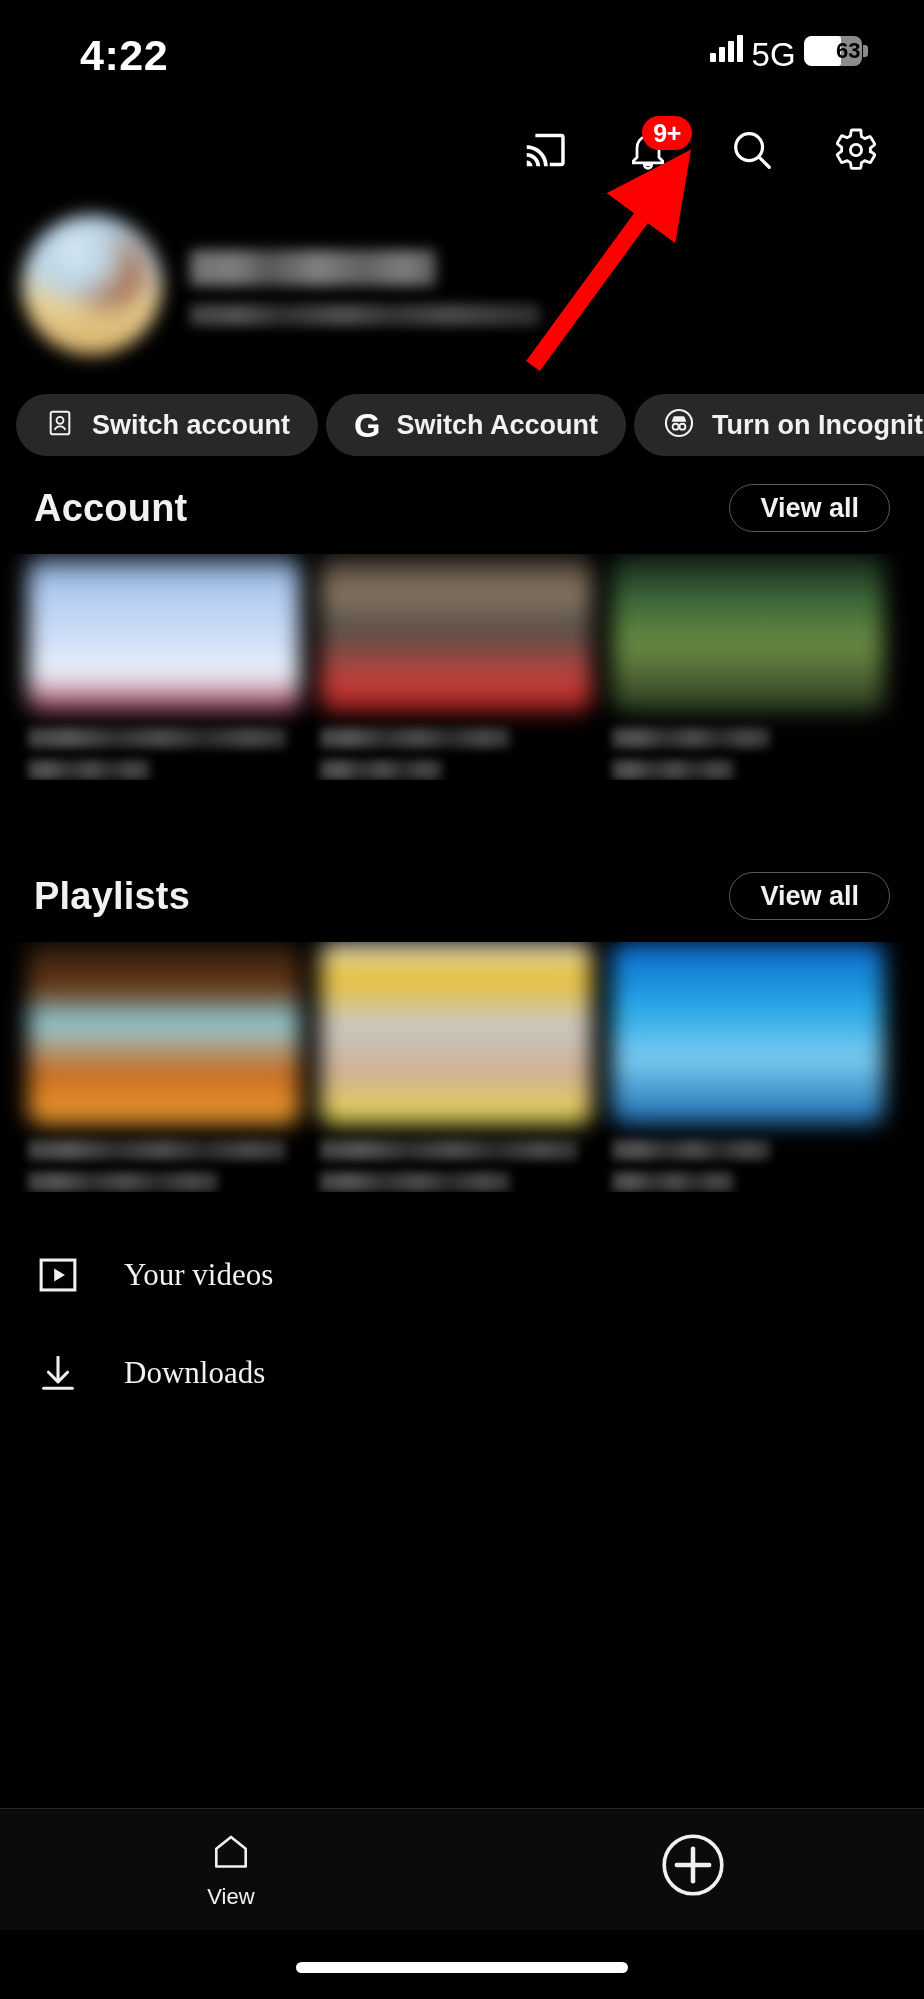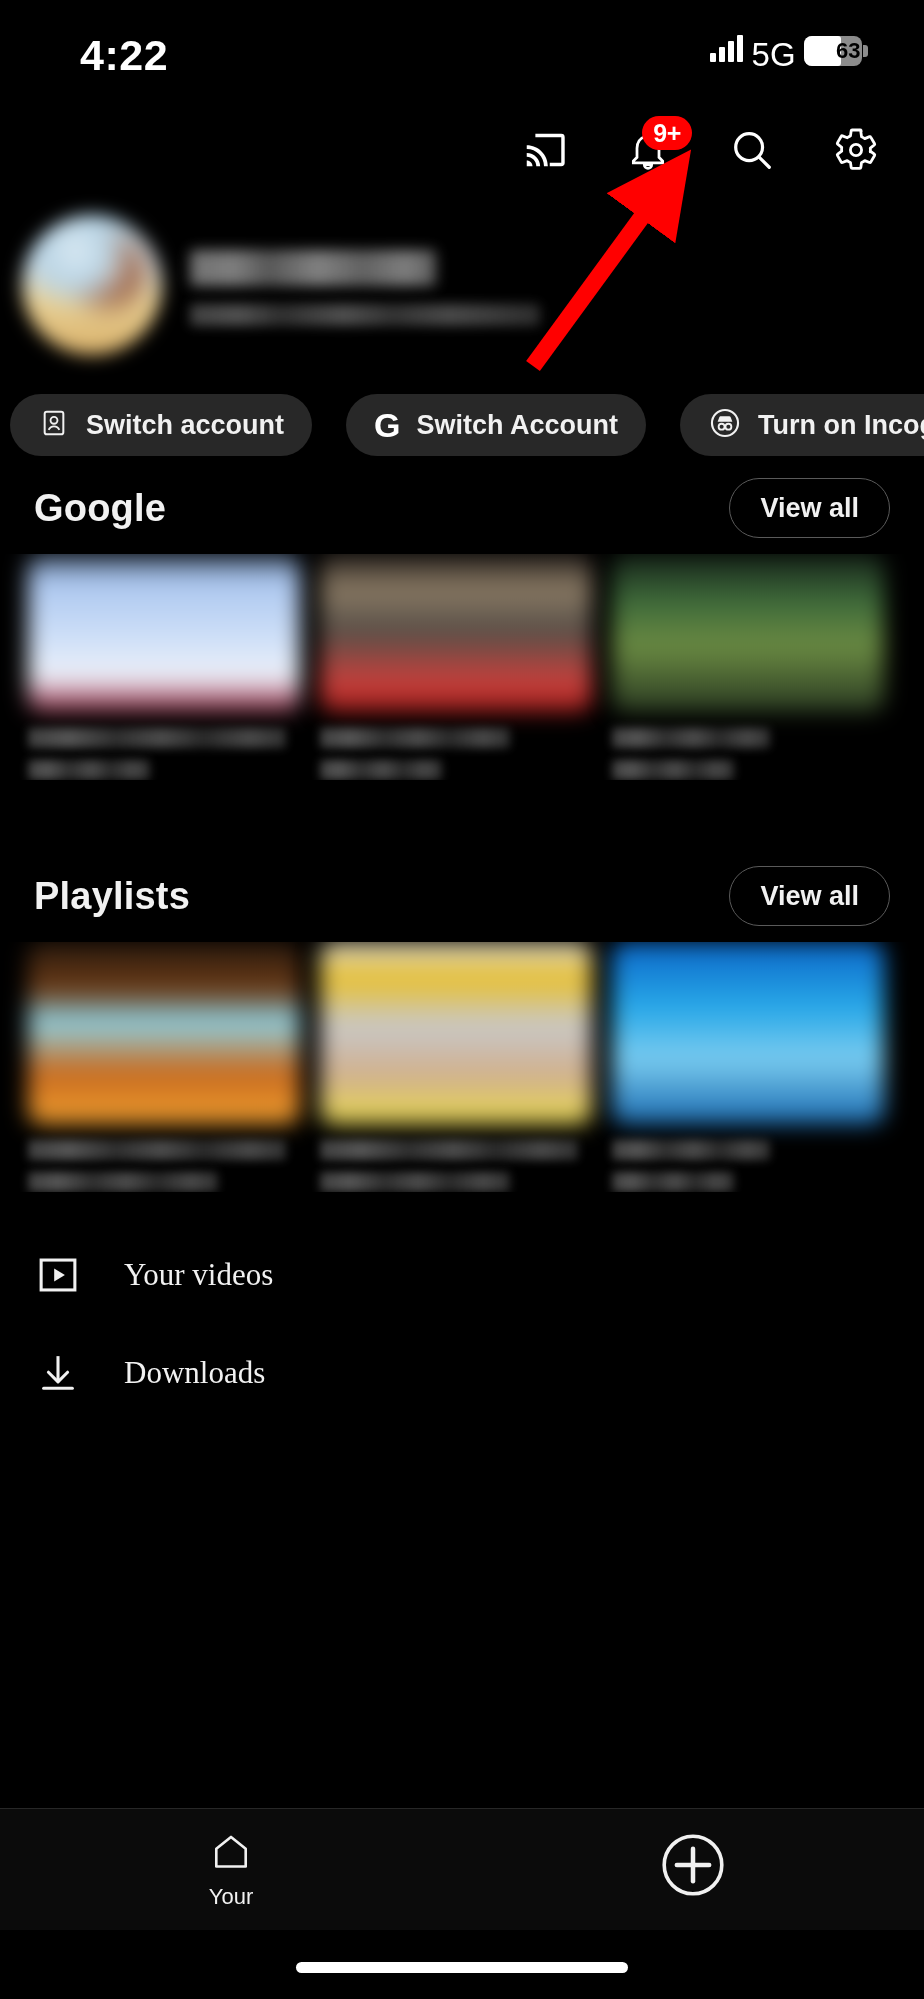--- a/index.html
+++ b/index.html
@@ -171,22 +171,22 @@
     height: 22px;
     background: linear-gradient(90deg, #555 0%, #6c6c6c 14%, #3f3f3f 26%, #6a6a6a 44%, #444 58%, #626262 74%, #3c3c3c 100%);
     filter: blur(6px);
     border-radius: 3px;
     opacity: 0.75;
   }
 
   
   .chips-row {
     display: flex;
-    gap: 34px;
-    padding: 22px 0 0 10px;
+    gap: 8px;
+    padding: 22px 0 0 16px;
     height: 96px;
     align-items: center;
     overflow: hidden;
     white-space: nowrap;
   }
   .chip {
     height: 62px;
     border-radius: 31px;
     background: #282828;
     display: inline-flex;
@@ -216,21 +216,21 @@
     padding: 0 34px 0 34px;
     height: 92px;
   }
   .section-title {
     font-size: 38px;
     font-weight: 700;
     color: #f1f1f1;
     letter-spacing: 0.2px;
   }
   .view-all {
-    height: 60px;
+    height: 48px;
     border: 1px solid #5a5a5a;
     border-radius: 30px;
     padding: 0 30px;
     display: flex;
     align-items: center;
     font-size: 27px;
     font-weight: 600;
     color: #f1f1f1;
   }
 
@@ -455,21 +455,21 @@
         <circle cx="14.4" cy="14.6" r="2.1" stroke="#f1f1f1" stroke-width="1.3"></circle>
         <line x1="11.7" y1="14.3" x2="12.3" y2="14.3" stroke="#f1f1f1" stroke-width="1.3"></line>
       </svg>
     </span>
     <span class="chip-label">Turn on Incognito</span>
   </div>
 
 </div>
 
 <div class="section-head">
-  <div class="section-title">Google</div>
+  <div class="section-title">Account</div>
   <div class="view-all">View all</div>
 </div>
 
 <div class="shelf">
   <div class="card">
     <div class="thumb th-1"></div>
     <div class="card-lines">
       <div class="line w95"></div>
       <div class="line w45"></div>
     </div>
@@ -545,21 +545,21 @@
 </div>
 
 <div class="bottom-nav">
 
   <div class="nav-item">
     <span class="nav-icon">
       <svg width="42" height="42" viewBox="0 0 24 24" fill="none">
         <path d="M3.6 10.2L12 3.4l8.4 6.8V20.3H3.6V10.2z" stroke="#f1f1f1" stroke-width="1.5" fill="none" stroke-linejoin="round"></path>
       </svg>
     </span>
-    <span class="nav-label">Your</span>
+    <span class="nav-label">View</span>
   </div>
 
 
   <div class="nav-item">
     <span class="nav-icon" style="height:72px;">
       <svg width="72" height="72" viewBox="0 0 24 24" fill="none">
         <circle cx="12" cy="12" r="9.6" stroke="#f1f1f1" stroke-width="1.2"></circle>
         <line x1="12" y1="6.6" x2="12" y2="17.4" stroke="#f1f1f1" stroke-width="1.5" stroke-linecap="round"></line>
         <line x1="6.6" y1="12" x2="17.4" y2="12" stroke="#f1f1f1" stroke-width="1.5" stroke-linecap="round"></line>
       </svg>

